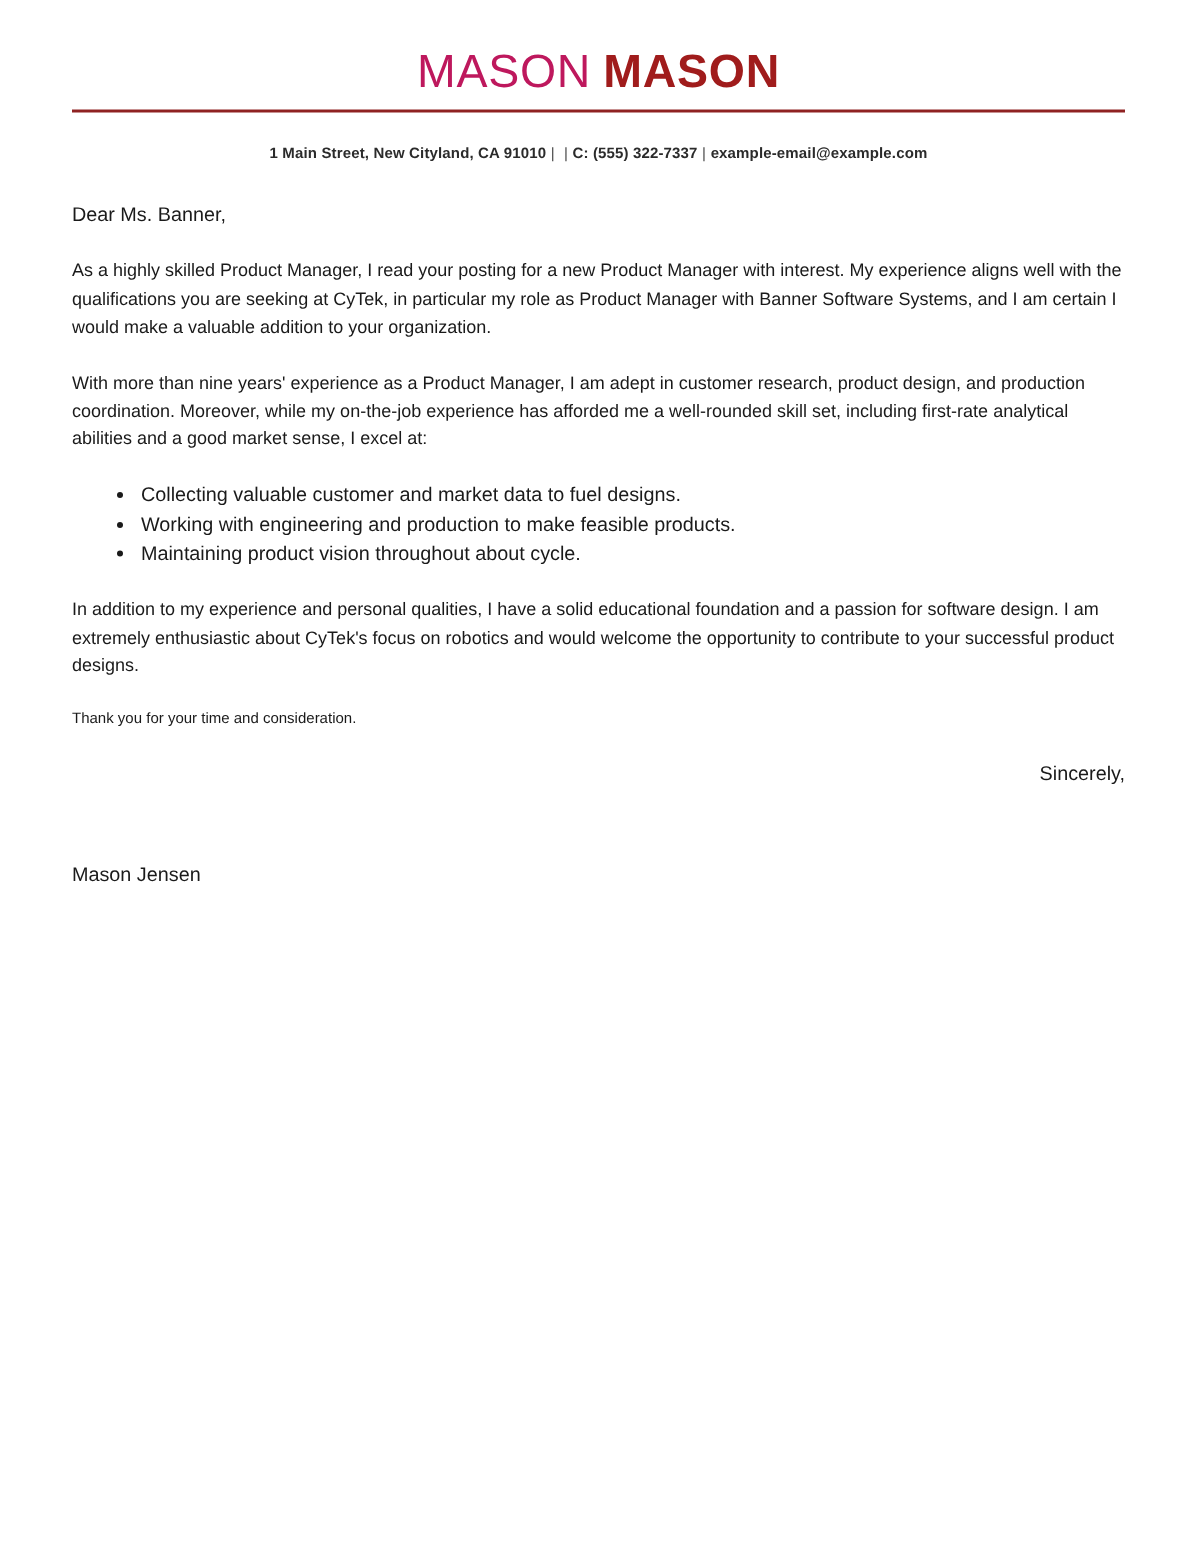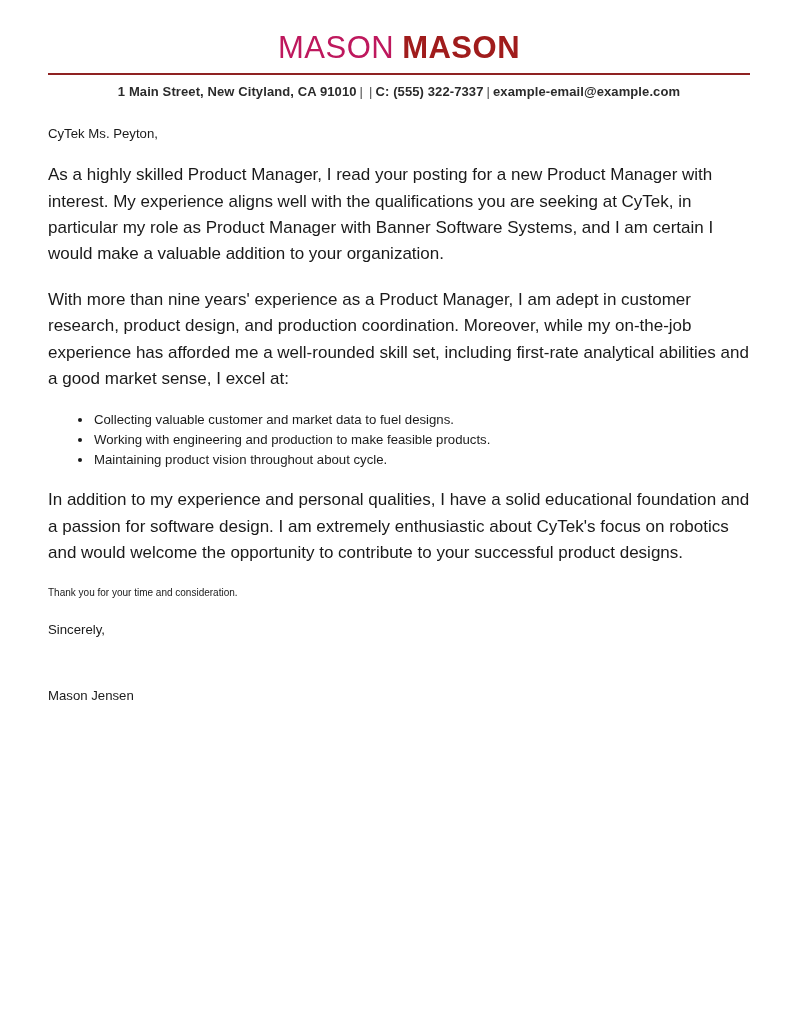--- a/index.html
+++ b/index.html
@@ -48,44 +48,44 @@
     margin-left: 8px;
   }
   .header-rule {
     height: 2px;
     background: #8f2222;
     margin-top: 7px;
     width: 702px;
   }
   .contact-line {
     text-align: center;
-    font-size: 13px;
+    font-size: 10px;
     font-weight: 700;
     color: #2b2b2b;
-    margin-top: 9px;
+    margin-top: 22px;
     letter-spacing: 0.1px;
     white-space: nowrap;
   }
   .contact-sep {
     font-weight: 400;
     color: #4a4a4a;
     padding: 0 3px;
   }
 
   
   .body-block {
     margin-top: 25px;
   }
   .salutation {
     font-size: 13.2px;
     line-height: 1.5;
     margin-bottom: 19px;
   }
   .para {
-    font-size: 17px;
+    font-size: 12px;
     line-height: 1.55;
     margin: 0 0 19px 0;
     text-align: left;
   }
   .bullets {
     list-style: none;
     margin: 0 0 19px 0;
     padding: 0;
   }
   .bullets li {
@@ -106,20 +106,21 @@
   }
   .closing {
     font-size: 10px;
     line-height: 1.55;
     margin: 0 0 19px 0;
   }
   .signoff {
     font-size: 13.2px;
     line-height: 1.55;
     margin: 0;
+    text-align: right;
   }
   .sig-gap {
     height: 46px;
   }
   .signature-name {
     font-size: 13.2px;
     line-height: 1.55;
     margin: 0;
   }
 </style>
@@ -134,21 +135,21 @@
     </div>
 
     <div class="header-rule"></div>
 
     <div class="contact-line">
       <span>1 Main Street, New Cityland, CA 91010</span><span class="contact-sep">|</span><span class="contact-sep">|</span><span>C: (555) 322-7337</span><span class="contact-sep">|</span><span>example-email@example.com</span>
     </div>
 
     <div class="body-block">
 
-      <div class="salutation">CyTek Ms. Peyton,</div>
+      <div class="salutation">Dear Ms. Banner,</div>
 
       <p class="para">As a highly skilled Product Manager, I read your posting for a new Product Manager with interest. My experience aligns well with the qualifications you are seeking at CyTek, in particular my role as Product Manager with Banner Software Systems, and I am certain I would make a valuable addition to your organization.</p>
 
       <p class="para">With more than nine years' experience as a Product Manager, I am adept in customer research, product design, and production coordination. Moreover, while my on-the-job experience has afforded me a well-rounded skill set, including first-rate analytical abilities and a good market sense, I excel at:</p>
 
       <ul class="bullets">
         <li><span class="dot"></span><span>Collecting valuable customer and market data to fuel designs.</span></li>
         <li><span class="dot"></span><span>Working with engineering and production to make feasible products.</span></li>
         <li><span class="dot"></span><span>Maintaining product vision throughout about cycle.</span></li>
       </ul>

